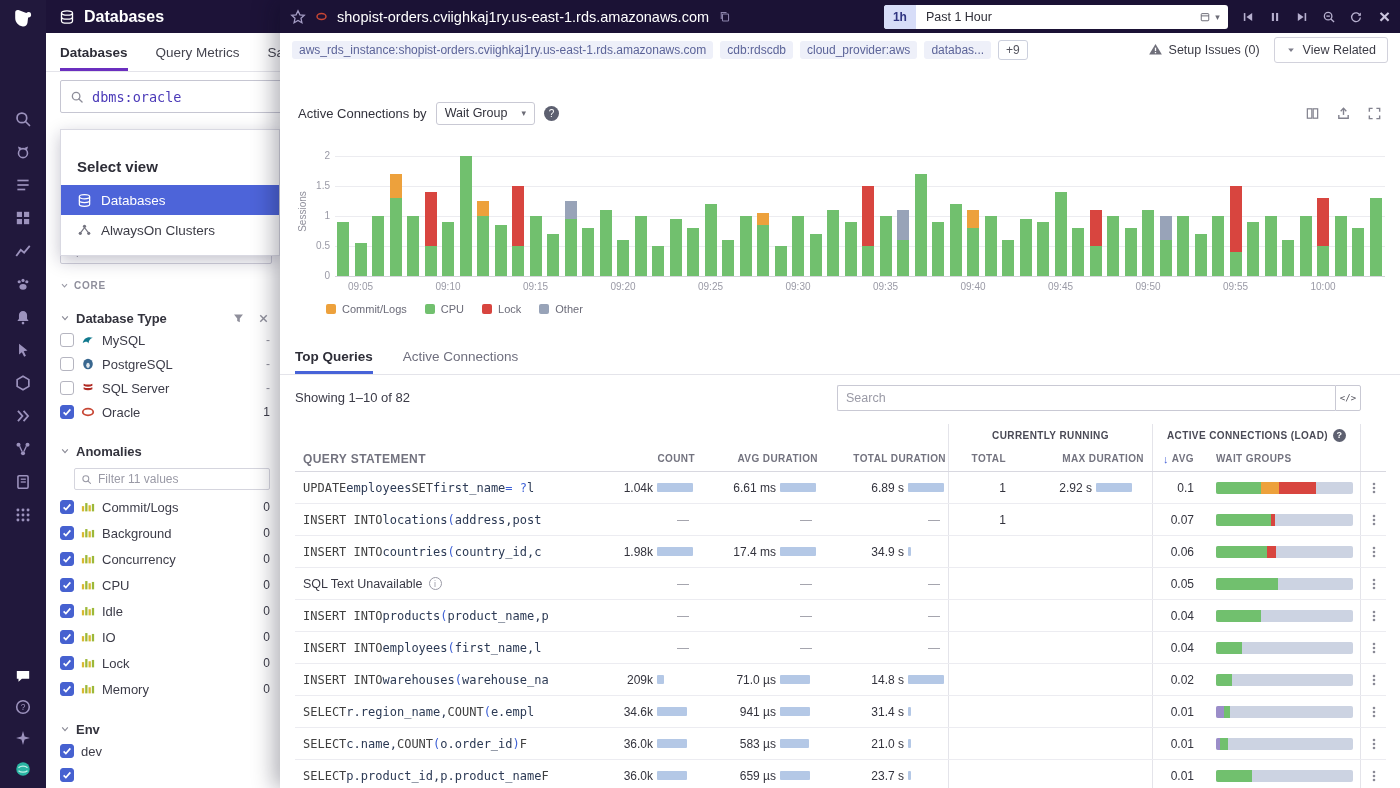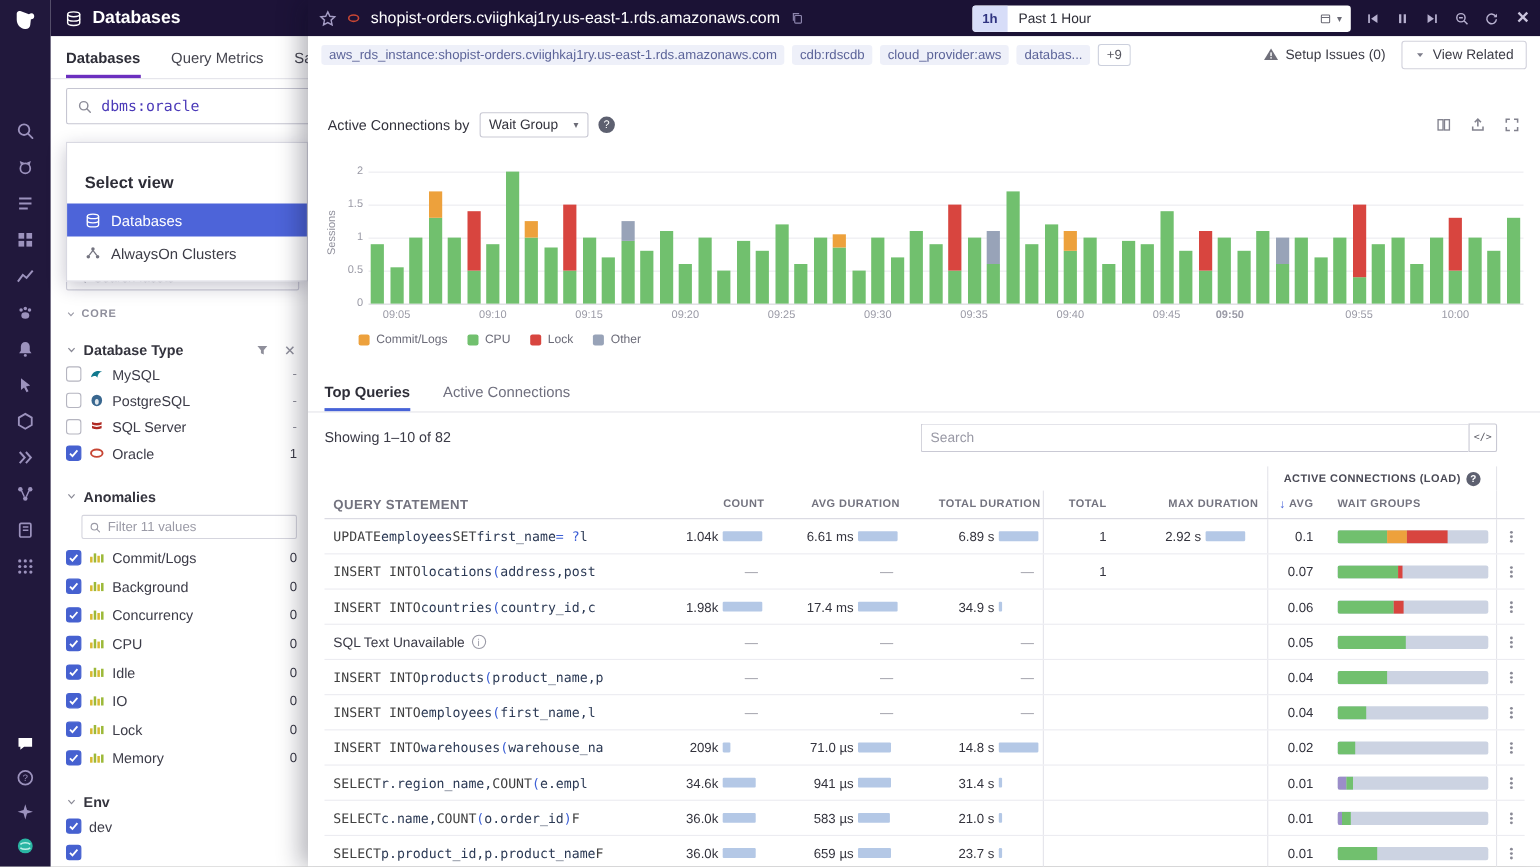--- a/index.html
+++ b/index.html
@@ -943,21 +943,21 @@
     <div id="xlabels">
         <span style="left: 25.5px;">09:05</span>
         <span style="left: 113px;">09:10</span>
         <span style="left: 200.5px;">09:15</span>
         <span style="left: 288px;">09:20</span>
         <span style="left: 375.5px;">09:25</span>
         <span style="left: 463px;">09:30</span>
         <span style="left: 550.5px;">09:35</span>
         <span style="left: 638px;">09:40</span>
         <span style="left: 725.5px;">09:45</span>
-        <span style="left: 783px; font-weight: bold;">09:50</span>
+        <span style="left: 813px;">09:50</span>
         <span style="left: 900.5px;">09:55</span>
         <span style="left: 988px;">10:00</span>
       </div>
     <div id="legend">
         <div class="leg">
           <span class="sw" style="background: rgb(237, 161, 60);"></span>
           <span>Commit/Logs</span>
         </div>
         <div class="leg">
           <span class="sw" style="background: rgb(113, 192, 110);"></span>
@@ -980,20 +980,21 @@
     <div id="tabline"></div>
     <div id="showing">Showing 1–10 of 82</div>
     <div id="qsearch">
       <input placeholder="Search" style="">
       <div class="codebox">&lt;/&gt;</div>
     </div>
 
     <div id="qtable">
       <div class="trow t-group">
         <div class="cell" style="grid-column:1/5"></div>
+        <div class="cell gh div-l" style="grid-column:5/7">CURRENTLY RUNNING</div>
         <div class="cell gh div-l" style="grid-column:7/9">
           <span>ACTIVE CONNECTIONS (LOAD)</span>
             <span class="info-dot">?</span>
         </div>
         <div class="cell div-l" style="grid-column:9"></div>
       </div>
       <div class="trow t-head">
         <div class="cell h c-query">QUERY STATEMENT</div>
         <div class="cell h num">COUNT</div>
         <div class="cell h num">AVG DURATION</div>

